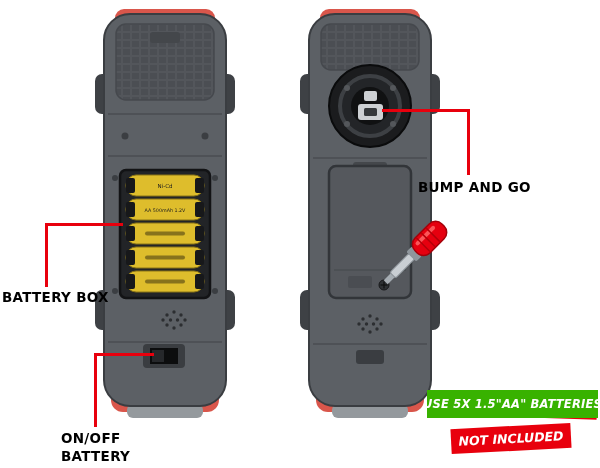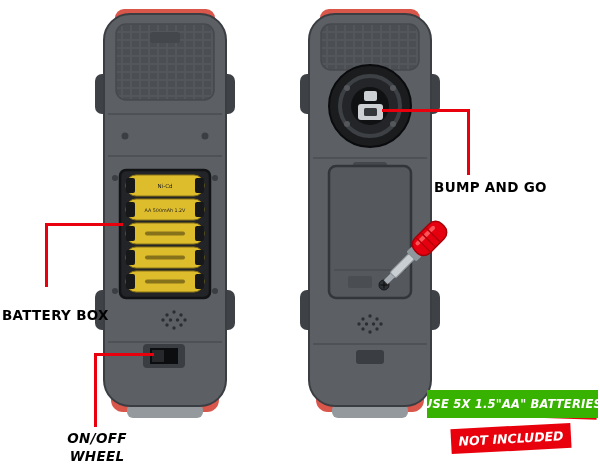--- a/index.html
+++ b/index.html
@@ -12,21 +12,21 @@
   .bus svg { width:100%; height:100%; display:block; }
   #bus-left  { left:95px;  top:8px; }
   #bus-right { left:300px; top:8px; }
 
   .callout-line { position:absolute; background:#e8000d; z-index:5; }
 
   .callout-label {
     position:absolute; color:#000; font-weight:800; font-size:13.5px;
     line-height:1.3; letter-spacing:0.3px; z-index:6; white-space:nowrap;
   }
-  .callout-label.center { text-align:center; }
+  .callout-label.center { }
 
   .badge {
     position:absolute; display:flex; align-items:center; justify-content:center;
     color:#fff; font-weight:800; font-style:italic; white-space:nowrap; z-index:7;
   }
   #badge-batteries { left:427px; top:390px; width:171px; height:28px;
     background:#38b200; font-size:11.5px; letter-spacing:0.2px; }
   #badge-red-back { position:absolute; left:432px; top:394px; width:165px; height:23px;
     background:#e8000d; transform:rotate(2deg); z-index:6; }
   #badge-not-included { left:451px; top:426px; width:120px; height:25px;
@@ -209,25 +209,25 @@
 
   <div class="callout-line" style="left:45px; top:223px; width:78px; height:3px;"></div>
   <div class="callout-line" style="left:45px; top:223px; width:3px; height:64px;"></div>
 
   <div class="callout-line" style="left:94px; top:353px; width:60px; height:3px;"></div>
   <div class="callout-line" style="left:94px; top:353px; width:3px; height:74px;"></div>
 
   <div class="callout-line" style="left:382px; top:109px; width:88px; height:3px;"></div>
   <div class="callout-line" style="left:467px; top:109px; width:3px; height:66px;"></div>
 
-  <div class="callout-label" style="left:2px; top:307px;">BATTERY BOX</div>
-
-  <div class="callout-label center" style="left:54px; top:430px; width:86px;font-style:italic;">
+  <div class="callout-label" style="left:2px; top:289px;">BATTERY BOX</div>
+
+  <div class="callout-label center" style="left:61px; top:430px; width:86px;">
     <div>ON/OFF</div>
-    <div>WHEEL</div>
+    <div>BATTERY</div>
   </div>
 
   <div class="callout-label center" style="left:418px; top:179px; width:145px;">
     <div>BUMP AND GO</div>
   </div>
 
   <div id="badge-red-back"></div>
   <div class="badge" id="badge-batteries">USE 5X 1.5"AA" BATTERIES</div>
   <div class="badge" id="badge-not-included">NOT INCLUDED</div>
 

